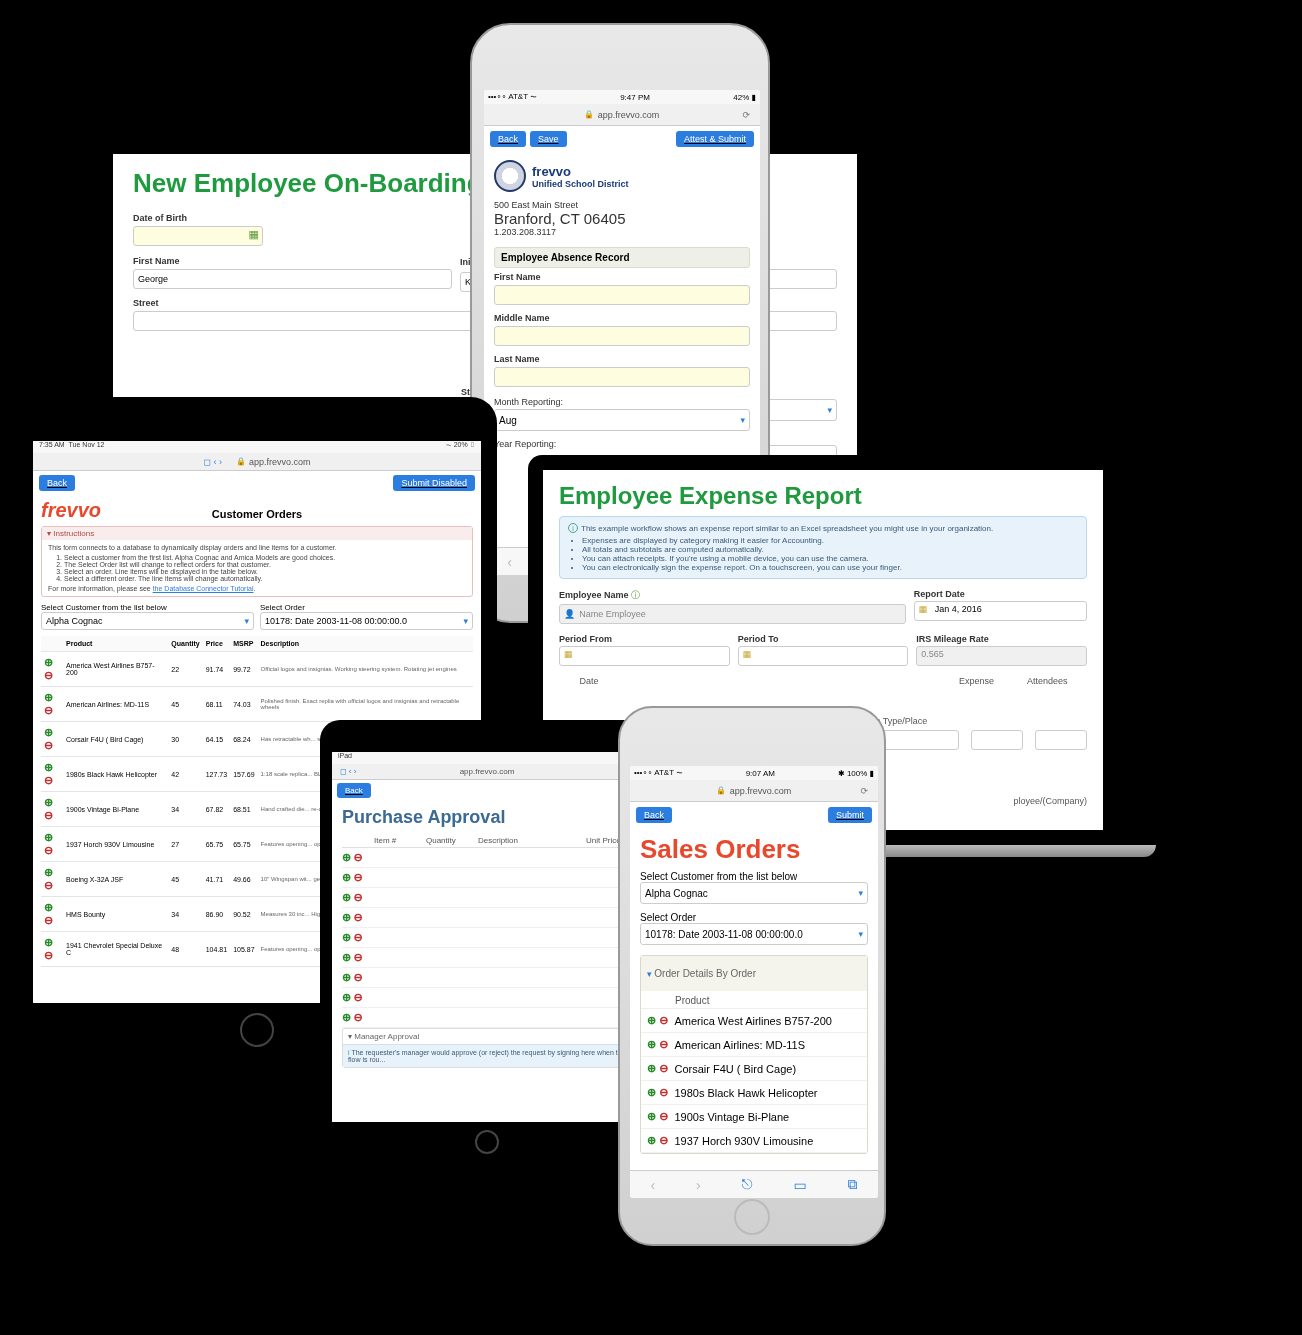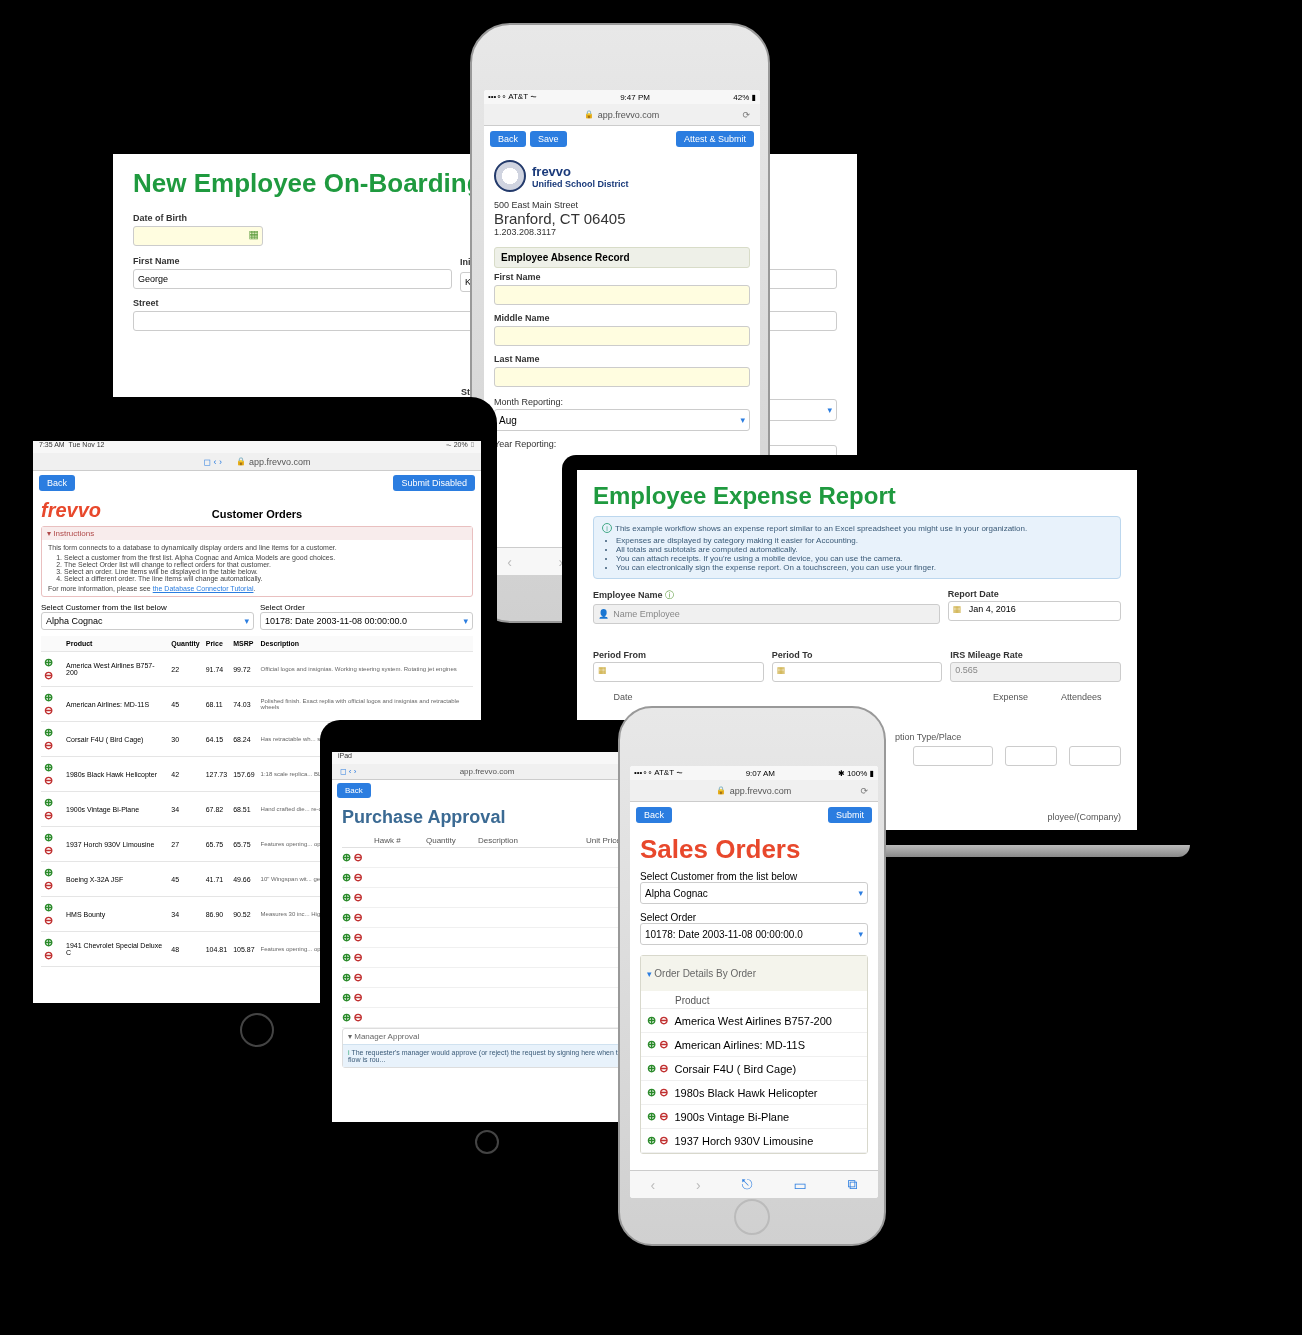--- a/index.html
+++ b/index.html
@@ -15,42 +15,42 @@
 
 .laptop1 { left:95px; top:136px; width:780px; height:460px; border-radius:14px; }
 .laptop1 .screen { left:18px; top:18px; width:744px; height:424px; }
 
 
 .ipad1 { left:17px; top:397px; width:480px; height:660px; border-radius:26px; }
 .ipad1 .screen { left:16px; top:44px; width:448px; height:562px; font-size:8px; }
 .ipad1 .home { position:absolute; left:50%; bottom:10px; width:34px; height:34px; margin-left:-17px; border:2px solid #444; border-radius:50%; }
 
 
-.laptop2 { left:562px; top:455px; width:590px; height:390px; border-radius:14px; }
+.laptop2 { left:528px; top:455px; width:590px; height:390px; border-radius:14px; }
 .laptop2 .screen { left:15px; top:15px; width:560px; height:360px; }
 .laptop2 .base { position:absolute; left:-38px; bottom:-12px; width:666px; height:12px; background:linear-gradient(#bbb,#888); border-radius:0 0 40px 40px; }
 
 
 .ipad2 { left:320px; top:720px; width:334px; height:440px; border-radius:20px; }
 .ipad2 .screen { left:12px; top:32px; width:310px; height:370px; font-size:8px; }
 .ipad2 .home { position:absolute; left:50%; bottom:6px; width:24px; height:24px; margin-left:-12px; border:2px solid #444; border-radius:50%; }
 
 
 .iphone2 { left:618px; top:706px; width:268px; height:540px; border-radius:34px; background:linear-gradient(#e8e8e8,#d0d0d0); border:2px solid #999; }
 .iphone2 .screen { left:10px; top:58px; width:248px; height:432px; border-radius:3px; }
 .iphone2 .home { position:absolute; left:50%; bottom:9px; width:36px; height:36px; margin-left:-18px; border:2px solid #bbb; border-radius:50%; }
 
 .status-bar { height:14px; font-size:8px; display:flex; justify-content:space-between; align-items:center; padding:0 4px; background:#f7f7f7; }
 .url-bar { height:22px; background:#f0f0f0; display:flex; align-items:center; justify-content:center; font-size:9px; color:#555; border-bottom:1px solid #ccc; }
 .url-bar .lock { margin-right:3px; font-size:8px; }
 .url-bar .reload { position:absolute; right:10px; color:#777; }
 
 .btn { display:inline-block; padding:3px 8px; border-radius:3px; font-size:9px; color:#fff; }
 .btn-blue { background:#2b7de0; }
-.btn-row { padding:5px 6px; background:#fff; display:flex; align-items:center; }
+.btn-row { padding:5px 6px; background:#fff; display:flex; align-items:center;text-decoration:underline; }
 
 .title-green { color:#1f9a3f; font-weight:700; }
 .title-steel { color:#3b6a93; font-weight:700; }
 .title-orange { color:#e8482c; font-weight:700; }
 .frevvo-logo { color:#e8482c; font-style:italic; font-weight:700; }
 
 .label { font-size:9px; font-weight:700; color:#333; margin:4px 0 2px; display:block; }
 .input { border:1px solid #ccc; border-radius:3px; height:20px; padding:2px 4px; font-size:9px; width:100%; background:#fff; }
 .input-y { background:#fffde0; }
 .input-g { background:#f0f0f0; color:#888; }
@@ -192,21 +192,21 @@
         <div class="input input-g" style="display:flex;align-items:center;gap:4px;">
             <span style="color:#bbb;">👤</span>
             <span>Name Employee</span>
           </div>
       </div>
       <div class="col">
         <span class="label">Report Date</span>
         <div class="input" style="position:relative;"><span style="color:#c9a733;position:absolute;left:4px;">▦</span><span style="margin-left:16px;">Jan 4, 2016</span></div>
       </div>
     </div>
-    <div class="row" style="margin-top:22px;">
+    <div class="row" style="margin-top:6px;">
       <div class="col">
         <span class="label">Period From</span>
         <div class="input"><span style="color:#c9a733;">▦</span></div>
       </div>
       <div class="col">
         <span class="label">Period To</span>
         <div class="input"><span style="color:#c9a733;">▦</span></div>
       </div>
       <div class="col">
         <span class="label">IRS Mileage Rate</span>
@@ -383,21 +383,21 @@
         <span style="color:#2b7de0;position:absolute;left:8px;">◻ ‹ ›</span>
         <span>app.frevvo.com</span>
       </div>
     <div class="btn-row" style="padding:3px 5px;">
       <span class="btn btn-blue" style="font-size:8px;">Back</span>
     </div>
     <div style="padding:6px 10px;">
       <h3 class="title-steel" style="font-size:18px;">Purchase Approval</h3>
       <div class="row" style="font-size:8px;color:#555;margin-top:8px;border-bottom:1px solid #e0e0e0;padding-bottom:2px;">
         <div style="width:24px;"></div>
-        <div style="flex:0 0 44px;">Hawk #</div>
+        <div style="flex:0 0 44px;">Item #</div>
         <div style="flex:0 0 44px;">Quantity</div>
         <div style="flex:1;">Description</div>
         <div style="flex:0 0 46px;">Unit Price</div>
       </div>
       <div id="purch-rows">
           <div style="padding: 3px 0px; border-bottom: 1px solid rgb(240, 240, 240);"><span class="plus">⊕</span> <span class="minus">⊖</span></div>
           <div style="padding: 3px 0px; border-bottom: 1px solid rgb(240, 240, 240);"><span class="plus">⊕</span> <span class="minus">⊖</span></div>
           <div style="padding: 3px 0px; border-bottom: 1px solid rgb(240, 240, 240);"><span class="plus">⊕</span> <span class="minus">⊖</span></div>
           <div style="padding: 3px 0px; border-bottom: 1px solid rgb(240, 240, 240);"><span class="plus">⊕</span> <span class="minus">⊖</span></div>
           <div style="padding: 3px 0px; border-bottom: 1px solid rgb(240, 240, 240);"><span class="plus">⊕</span> <span class="minus">⊖</span></div>

